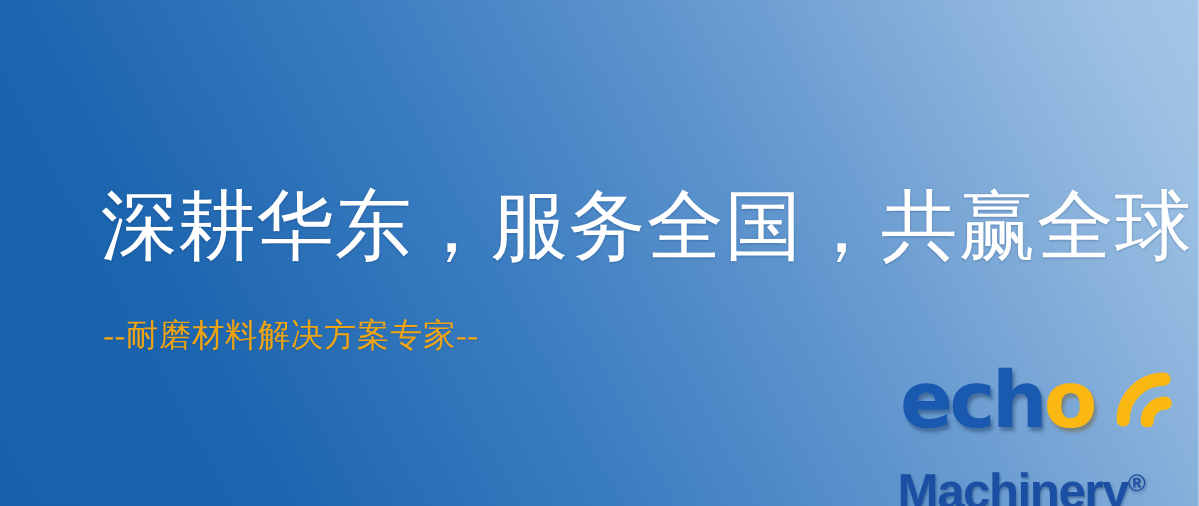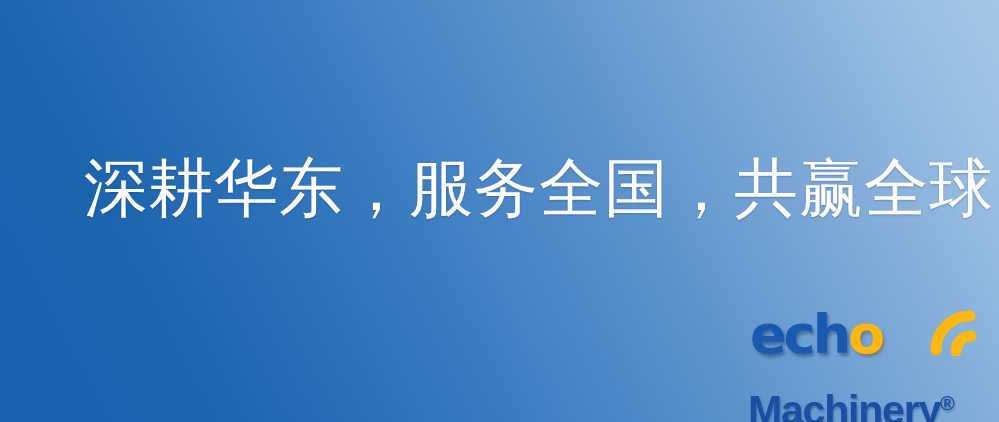--- a/index.html
+++ b/index.html
@@ -64,21 +64,21 @@
     width: 252px;
     height: 124px;
   }
 
   #logo-wordmark {
     position: absolute;
     left: 8px;
     top: 0px;
     font-family: "DejaVu Sans", "Liberation Sans", sans-serif;
     font-weight: bold;
-    font-size: 54px;
+    font-size: 65px;
     line-height: 78px;
     letter-spacing: -3px;
     color: #1a59b0;
     text-shadow: 2px 3px 3px rgba(20, 52, 96, 0.45);
   }
 
   #logo-wordmark .letter-o {
     color: #fbb812;
     text-shadow: 2px 3px 3px rgba(110, 78, 10, 0.40);
   }
@@ -111,20 +111,21 @@
     letter-spacing: 0;
   }
 </style>
 </head>
 <body>
 
 <div id="banner">
 
   <div id="headline">深耕华东，服务全国，共赢全球</div>
 
+  <div id="subtitle">--耐磨材料解决方案专家--</div>
 
   <div id="logo">
 
     <div id="logo-wordmark"><span>ech</span><span class="letter-o">o</span></div>
 
     <svg id="logo-waves" viewBox="0 0 64 62">
       <g fill="none" stroke="#fbb812" stroke-width="11" stroke-linecap="round">
         <path d="M 8 56 A 34 34 0 0 1 42 22"></path>
         <path d="M 28 57 A 15 15 0 0 1 43 42"></path>
       </g>

